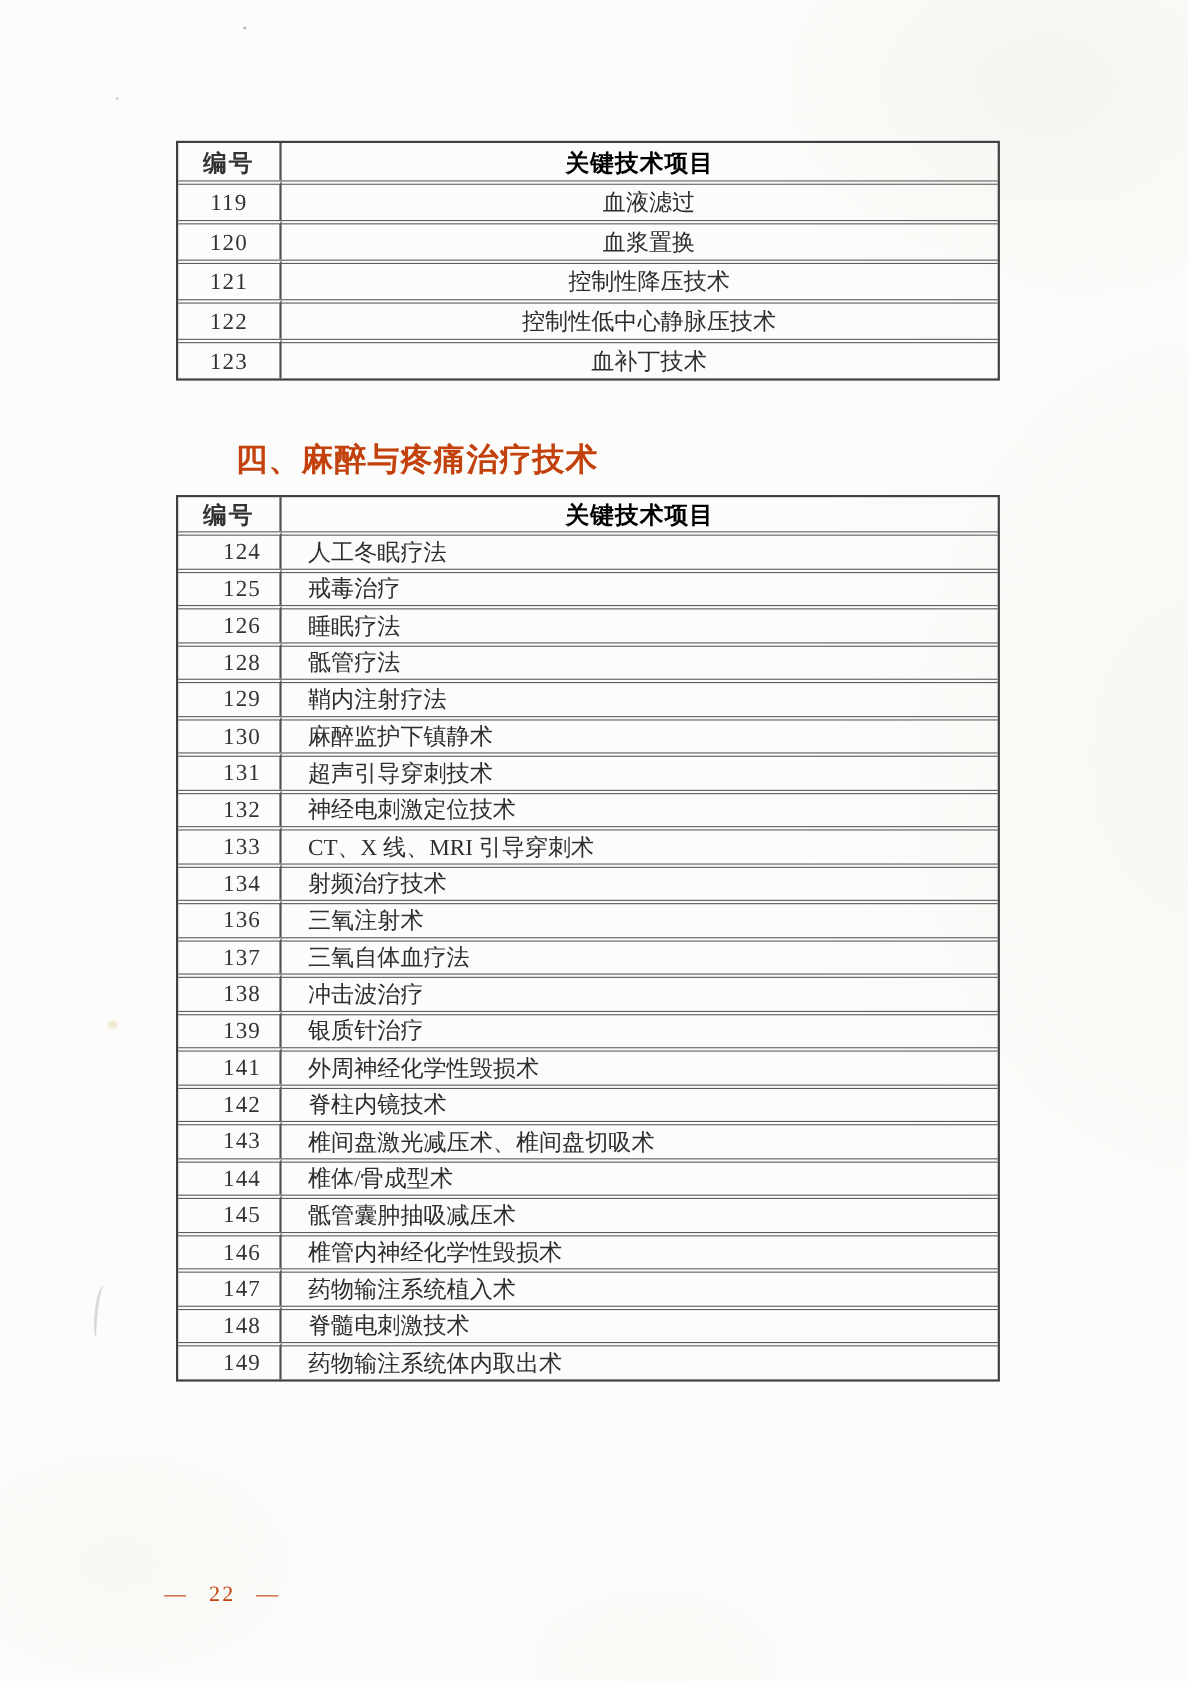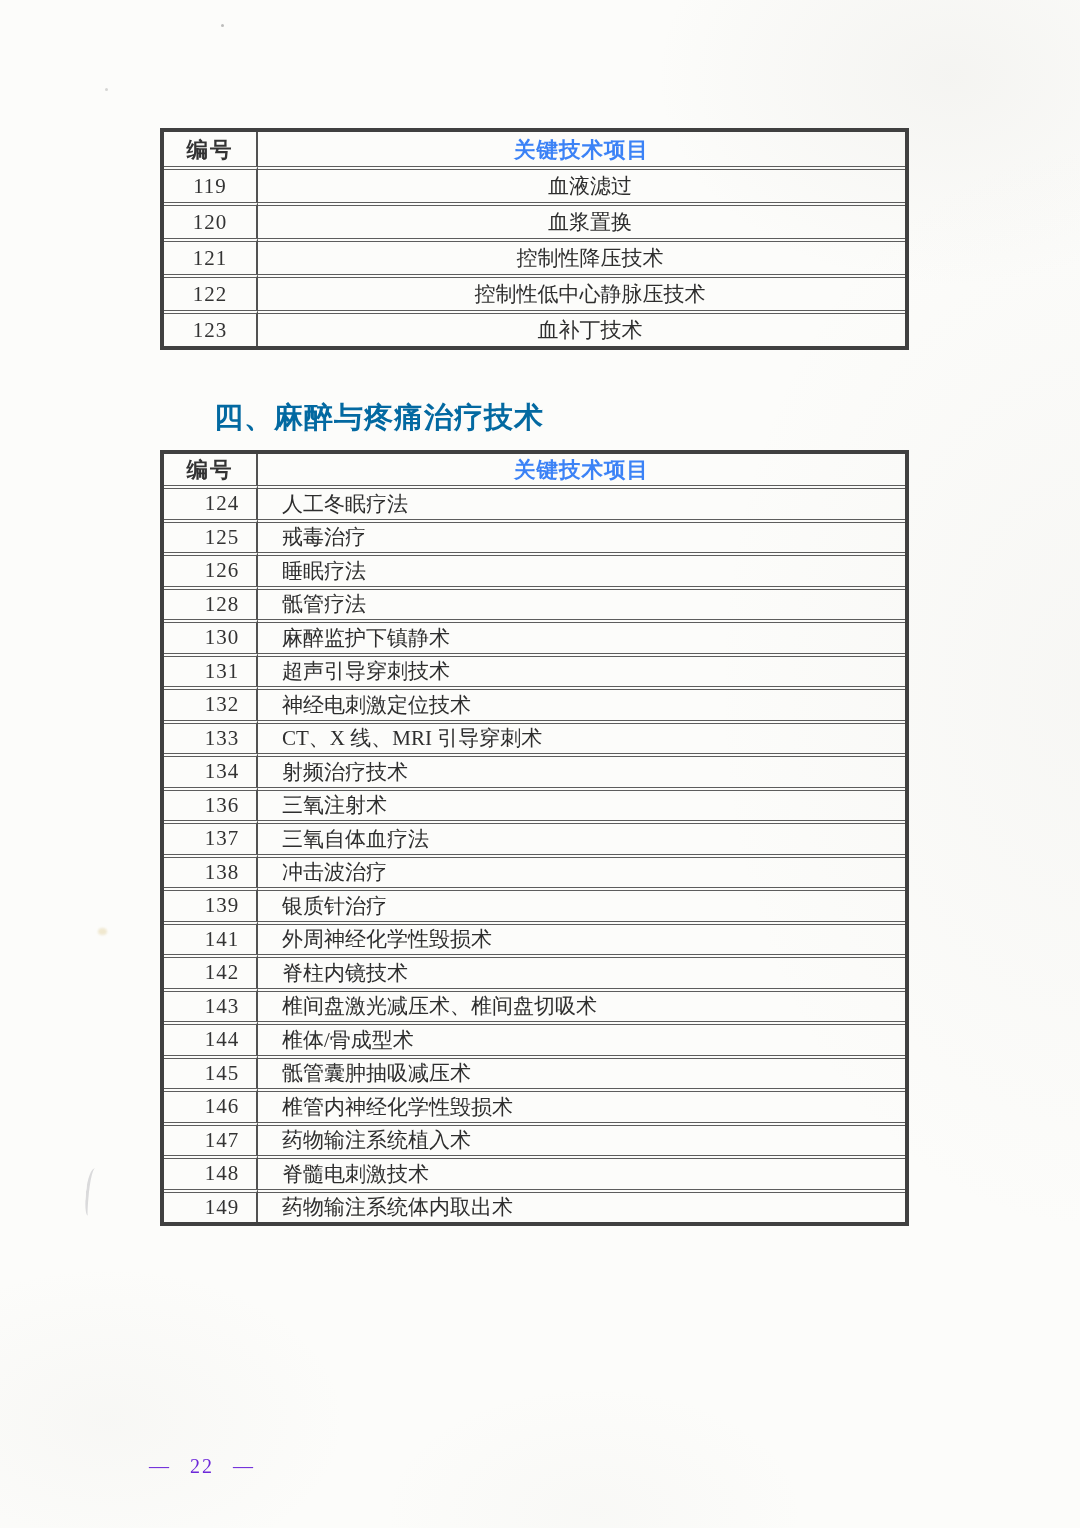--- a/index.html
+++ b/index.html
@@ -13,57 +13,57 @@
     content:"";position:absolute;inset:0;pointer-events:none;
     background:
       radial-gradient(ellipse 420px 300px at 88% 5%,  rgba(190,188,180,0.12), transparent 70%),
       radial-gradient(ellipse 520px 760px at 101% 45%, rgba(196,194,187,0.09), transparent 72%),
       radial-gradient(ellipse 340px 220px at 10% 93%,  rgba(196,194,187,0.08), transparent 70%),
       radial-gradient(ellipse 300px 180px at 55% 99%,  rgba(196,194,187,0.06), transparent 70%);
   }
 
   .doc-table{
     position:absolute;left:160px;width:749px;
-    border:4px solid #404040;
+    border:2px solid #404040;
     border-collapse:separate;border-spacing:0;
     table-layout:fixed;background:transparent;
   }
   #table-1{top:128px;}
   #table-2{top:450px;}
 
   th,td{
     padding:0;margin:0;color:#2e2e2e;overflow:hidden;white-space:nowrap;
     vertical-align:middle;
   }
   .col-num{
     width:92px;border-right:2px solid #525252;text-align:center;
     font-size:21px;letter-spacing:1px;color:#333;
   }
   .col-item{text-align:left;padding-left:17px;font-size:21px;}
-  thead th{font-weight:bold;color:#3b82f6;}
+  thead th{font-weight:bold;color:#000000;}
   thead th.col-item{text-align:center;padding-left:0;font-size:21.5px;letter-spacing:1px;}
   thead th.col-num{font-size:21.5px;letter-spacing:2px;}
 
   
   tbody tr td{border-top:4px double #5d5d5d;}
 
   #table-1 thead th{height:34px;}
   #table-1 tbody td{height:32px;text-align:center;}
   #table-2 thead th{height:31px;}
   #table-2 tbody td{height:29.5px;padding-left:24px;}
 
   .section-title{
     position:absolute;left:214px;top:398px;margin:0;
-    font-size:29px;font-weight:bold;color:#0369a1;letter-spacing:1px;
+    font-size:29px;font-weight:bold;color:#c2410c;letter-spacing:1px;
     font-family:"Liberation Serif","DejaVu Serif",serif;
   }
 
   .page-footer{
     position:absolute;left:149px;top:1438px;
-    font-size:20px;color:#6d28d9;letter-spacing:2px;word-spacing:12px;margin-top:17px;
+    font-size:20px;color:#c2410c;letter-spacing:2px;word-spacing:12px;
   }
 
   
   .pen-mark{
     position:absolute;left:86px;top:1168px;width:8px;height:48px;
     border-left:3px solid rgba(140,140,148,0.30);
     border-radius:60% 0 0 40% / 50% 0 0 50%;
     transform:rotate(6deg);
   }
   .speck{position:absolute;border-radius:50%;background:rgba(110,110,110,0.45);}
@@ -128,20 +128,24 @@
         </tr>
         <tr>
           <td class="col-num">126</td>
           <td class="col-item">睡眠疗法</td>
         </tr>
         <tr>
           <td class="col-num">128</td>
           <td class="col-item">骶管疗法</td>
         </tr>
         <tr>
+          <td class="col-num">129</td>
+          <td class="col-item">鞘内注射疗法</td>
+        </tr>
+        <tr>
           <td class="col-num">130</td>
           <td class="col-item">麻醉监护下镇静术</td>
         </tr>
         <tr>
           <td class="col-num">131</td>
           <td class="col-item">超声引导穿刺技术</td>
         </tr>
         <tr>
           <td class="col-num">132</td>
           <td class="col-item">神经电刺激定位技术</td>

